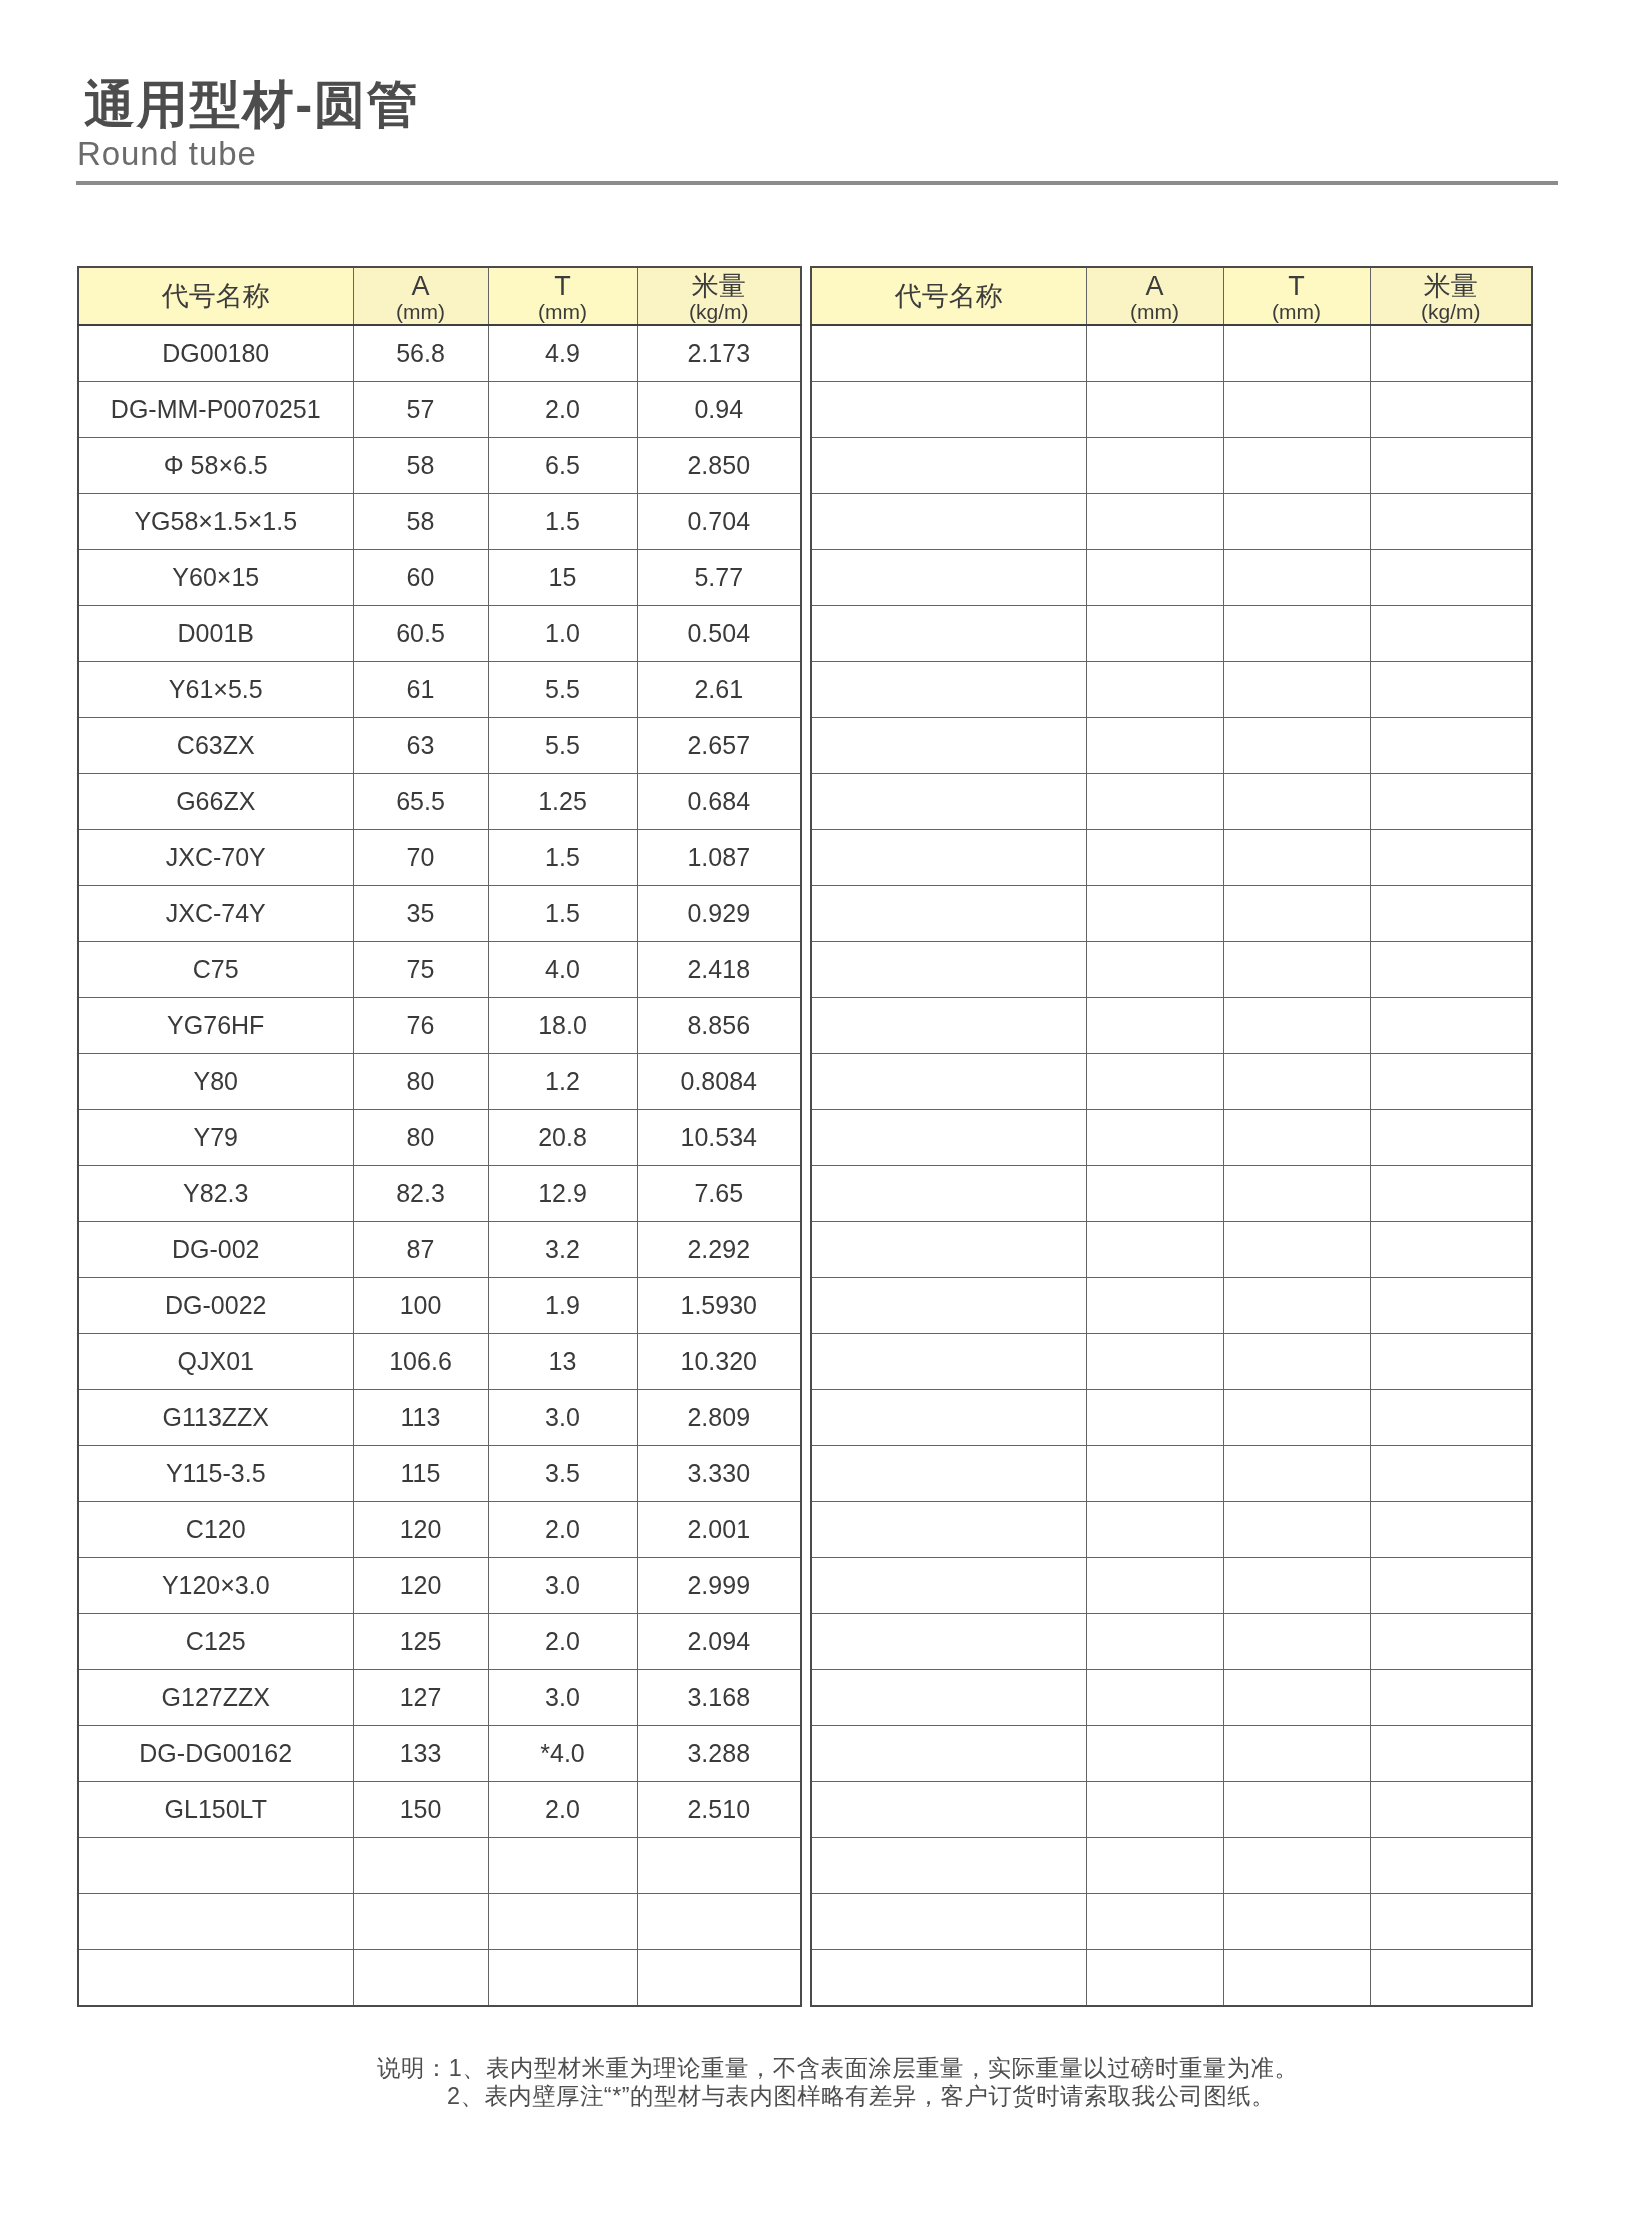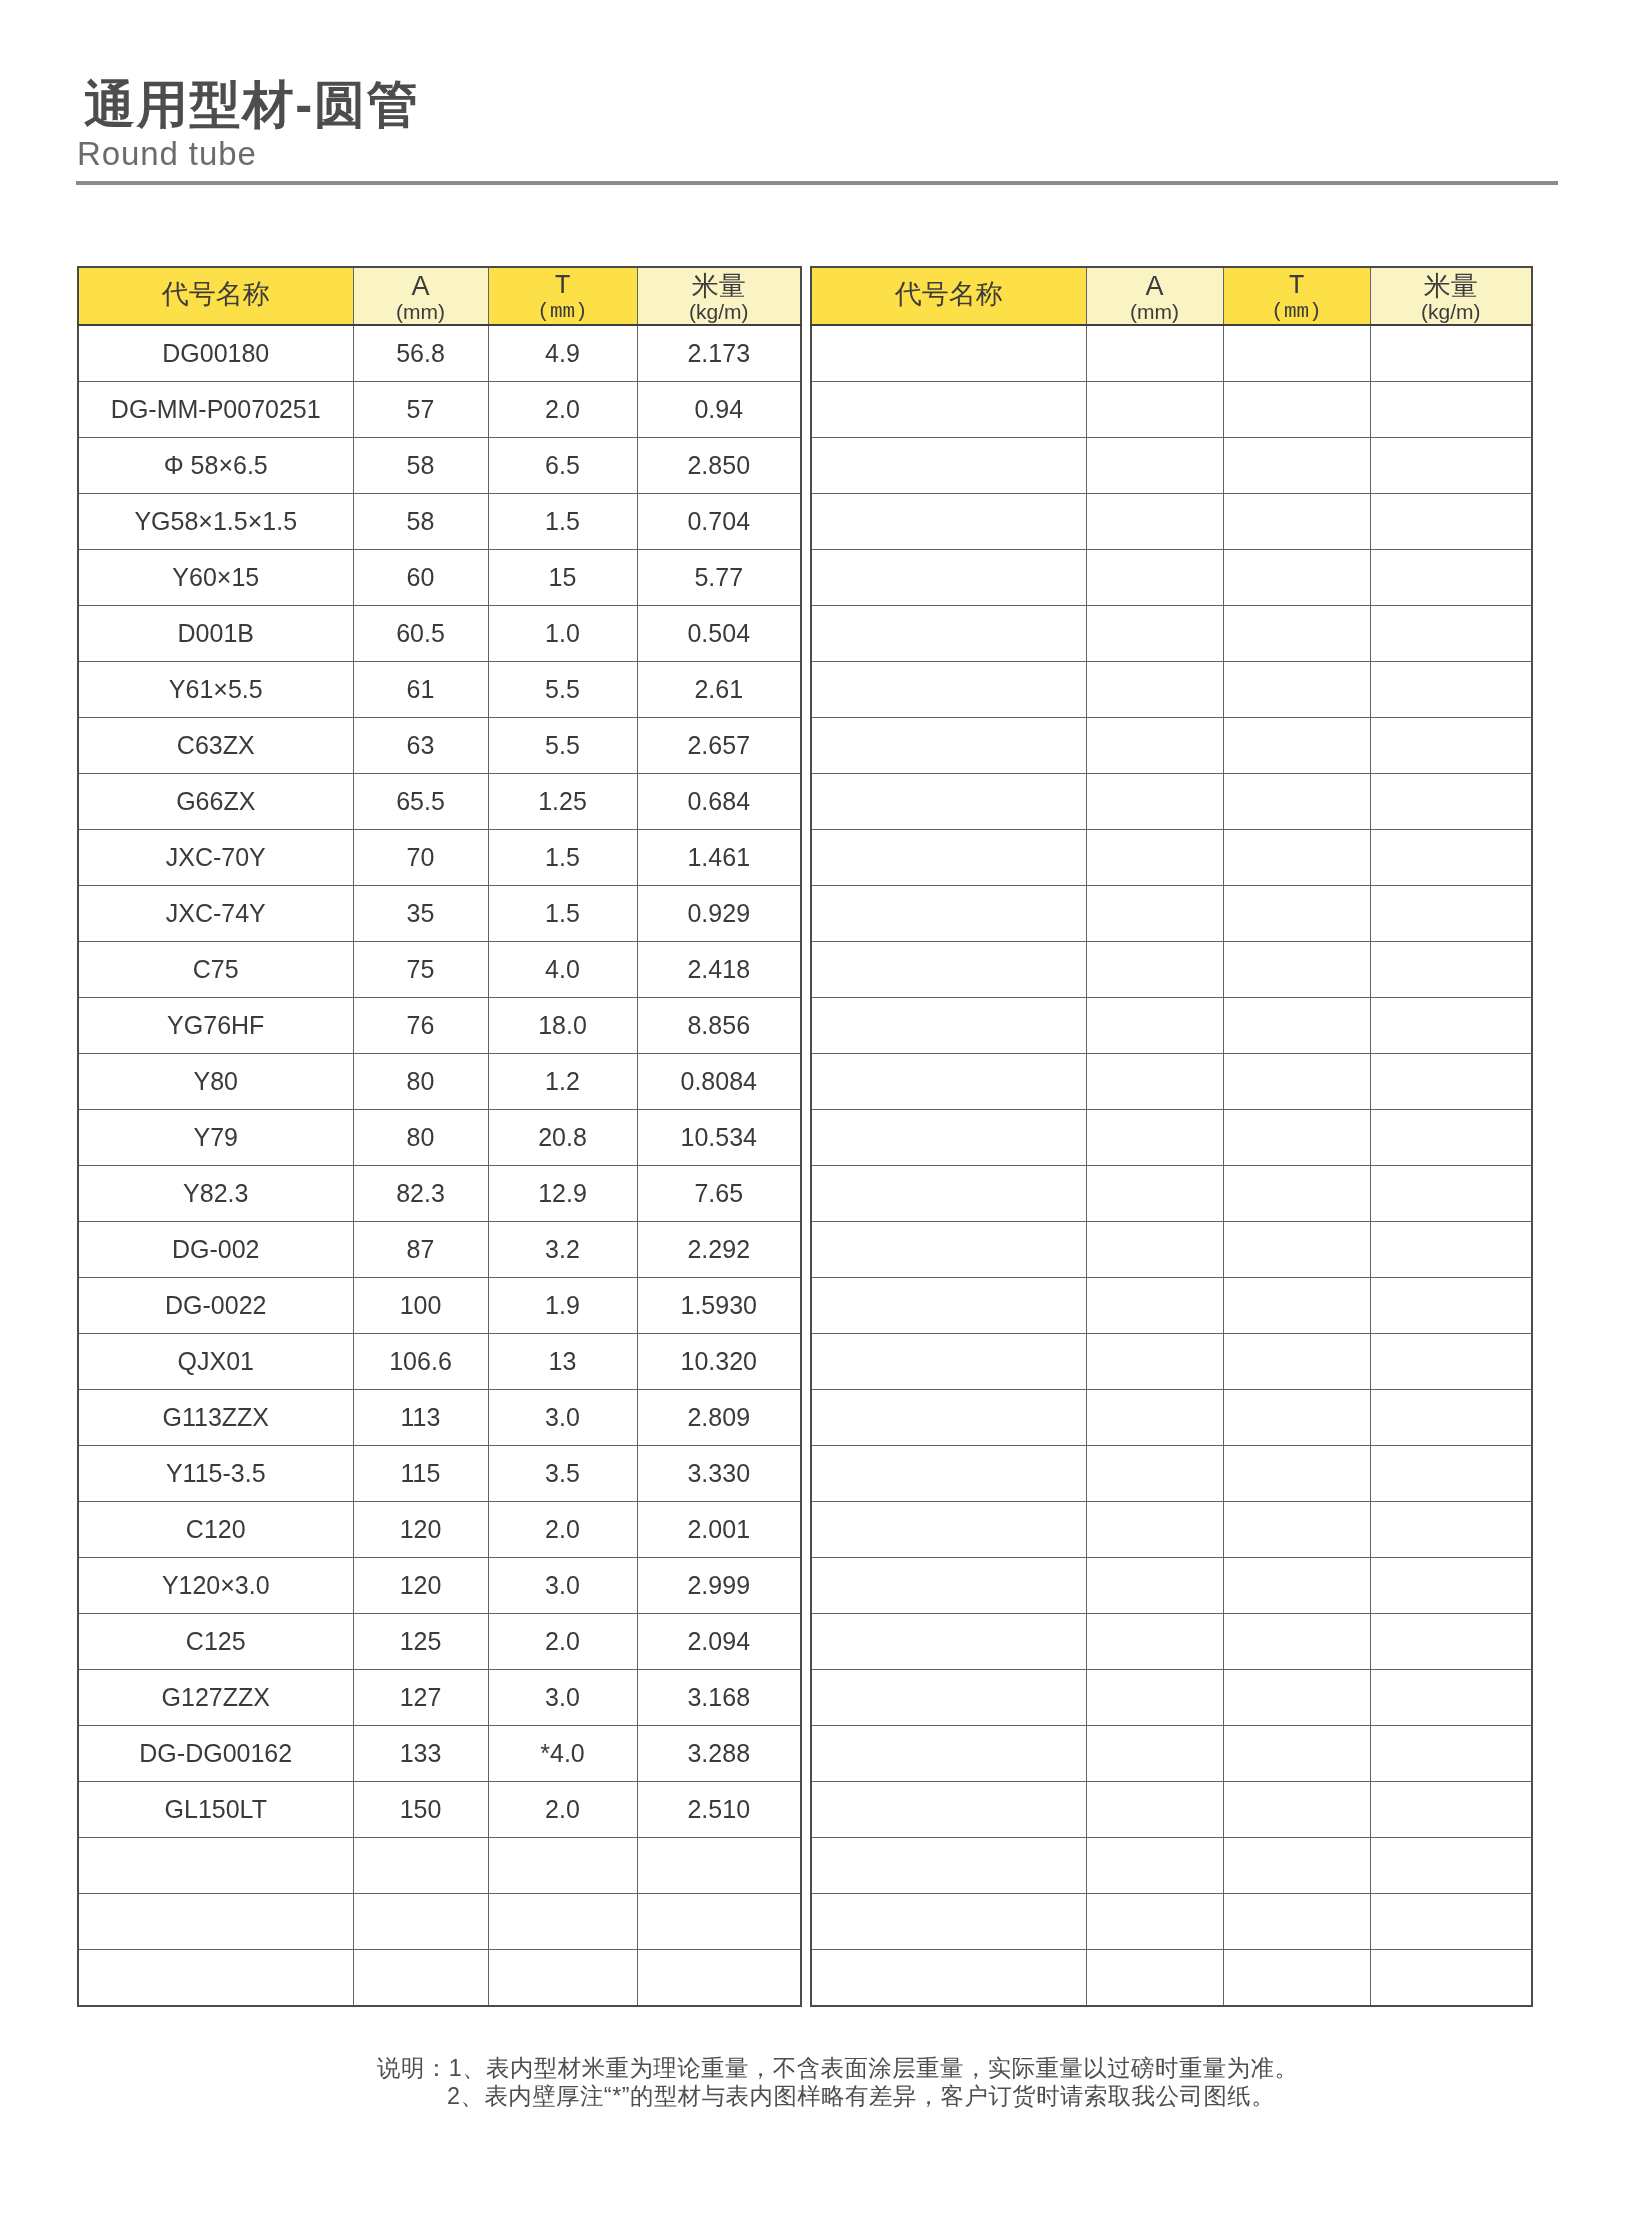--- a/index.html
+++ b/index.html
@@ -35,21 +35,21 @@
     border:1.8px solid #646464;
     padding:0;text-align:center;vertical-align:middle;
     overflow:hidden;white-space:nowrap;
   }
   table.spec thead th{
     height:56px;border-bottom:2.7px solid #3f3f3f;
     font-weight:400;color:#3c3c3c;
   }
   .h-main{font-size:27px;line-height:30px;}
   .h-unit{font-size:21px;line-height:21px;}
-  .th-gray{background:#fde047;font-family:Liberation Mono, monospace;}
+  .th-gray{background:#fef9c3;}
   .th-yellow{background:#FAF3C4;}
 
   table.spec td{
     height:55px;font-size:25px;color:#3a3a3a;background:#ffffff;
   }
   td.row-yellow{background:#FAF3C4;}
   td.row-gray{background:#E8E8E7;}
 
   .notes{
     position:absolute;left:377px;top:2054px;
@@ -148,21 +148,21 @@
           <tr>
             <td class="name-cell row-yellow">G66ZX</td>
             <td class="num-cell">65.5</td>
             <td class="num-cell">1.25</td>
             <td class="num-cell">0.684</td>
           </tr>
           <tr>
             <td class="name-cell row-gray">JXC-70Y</td>
             <td class="num-cell">70</td>
             <td class="num-cell">1.5</td>
-            <td class="num-cell">1.461</td>
+            <td class="num-cell">1.087</td>
           </tr>
           <tr>
             <td class="name-cell row-yellow">JXC-74Y</td>
             <td class="num-cell">35</td>
             <td class="num-cell">1.5</td>
             <td class="num-cell">0.929</td>
           </tr>
           <tr>
             <td class="name-cell row-gray">C75</td>
             <td class="num-cell">75</td>

